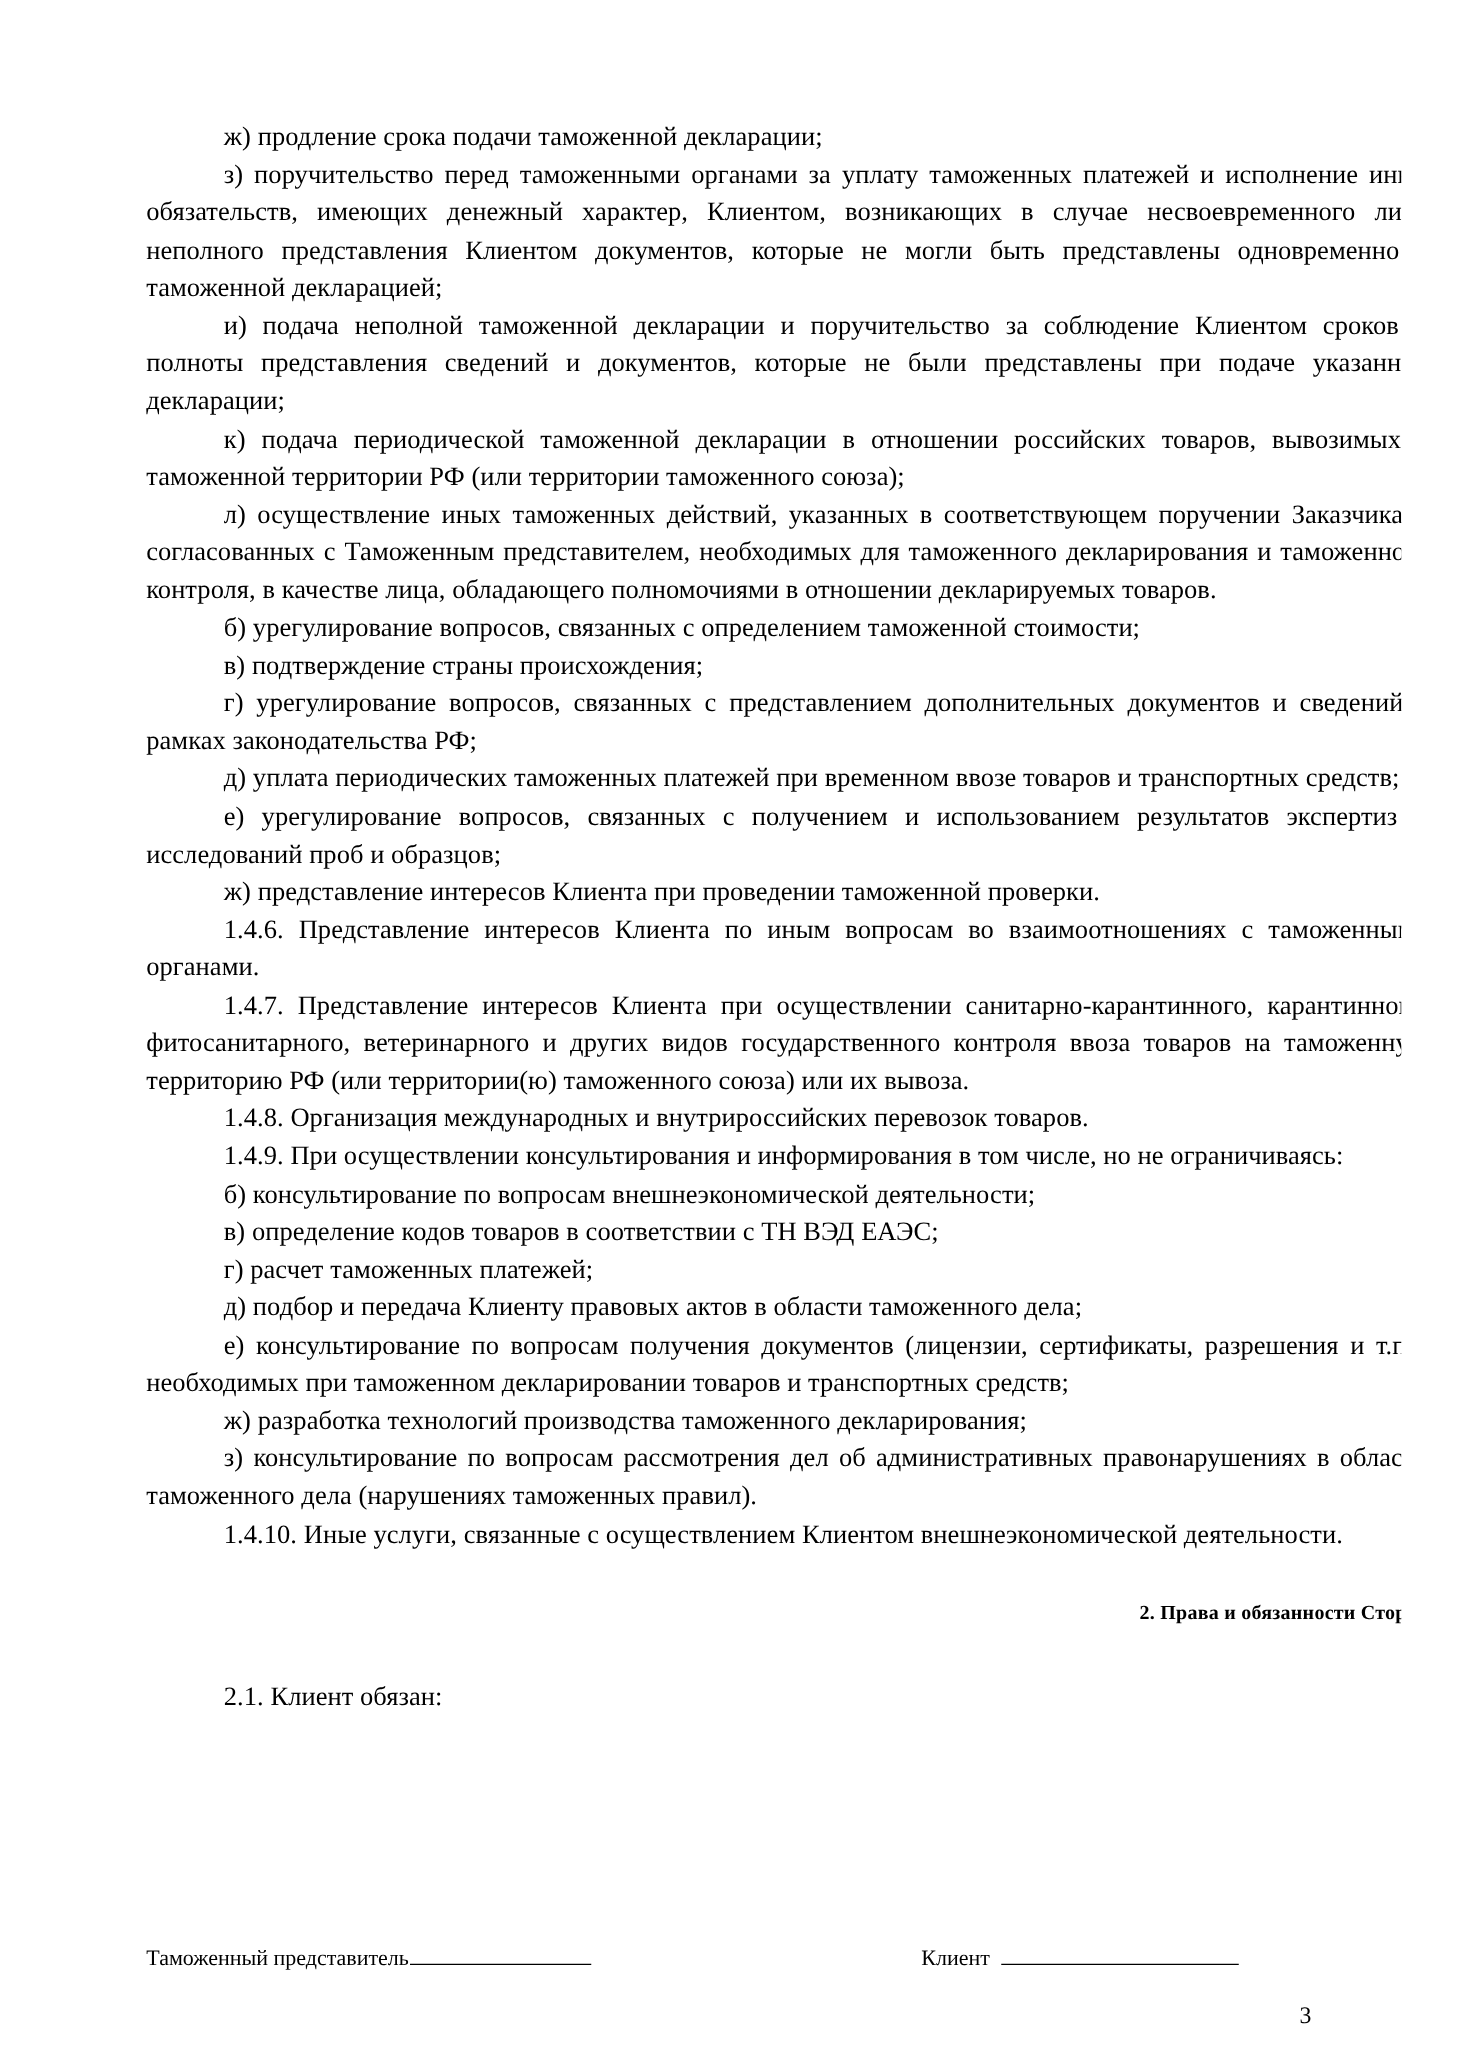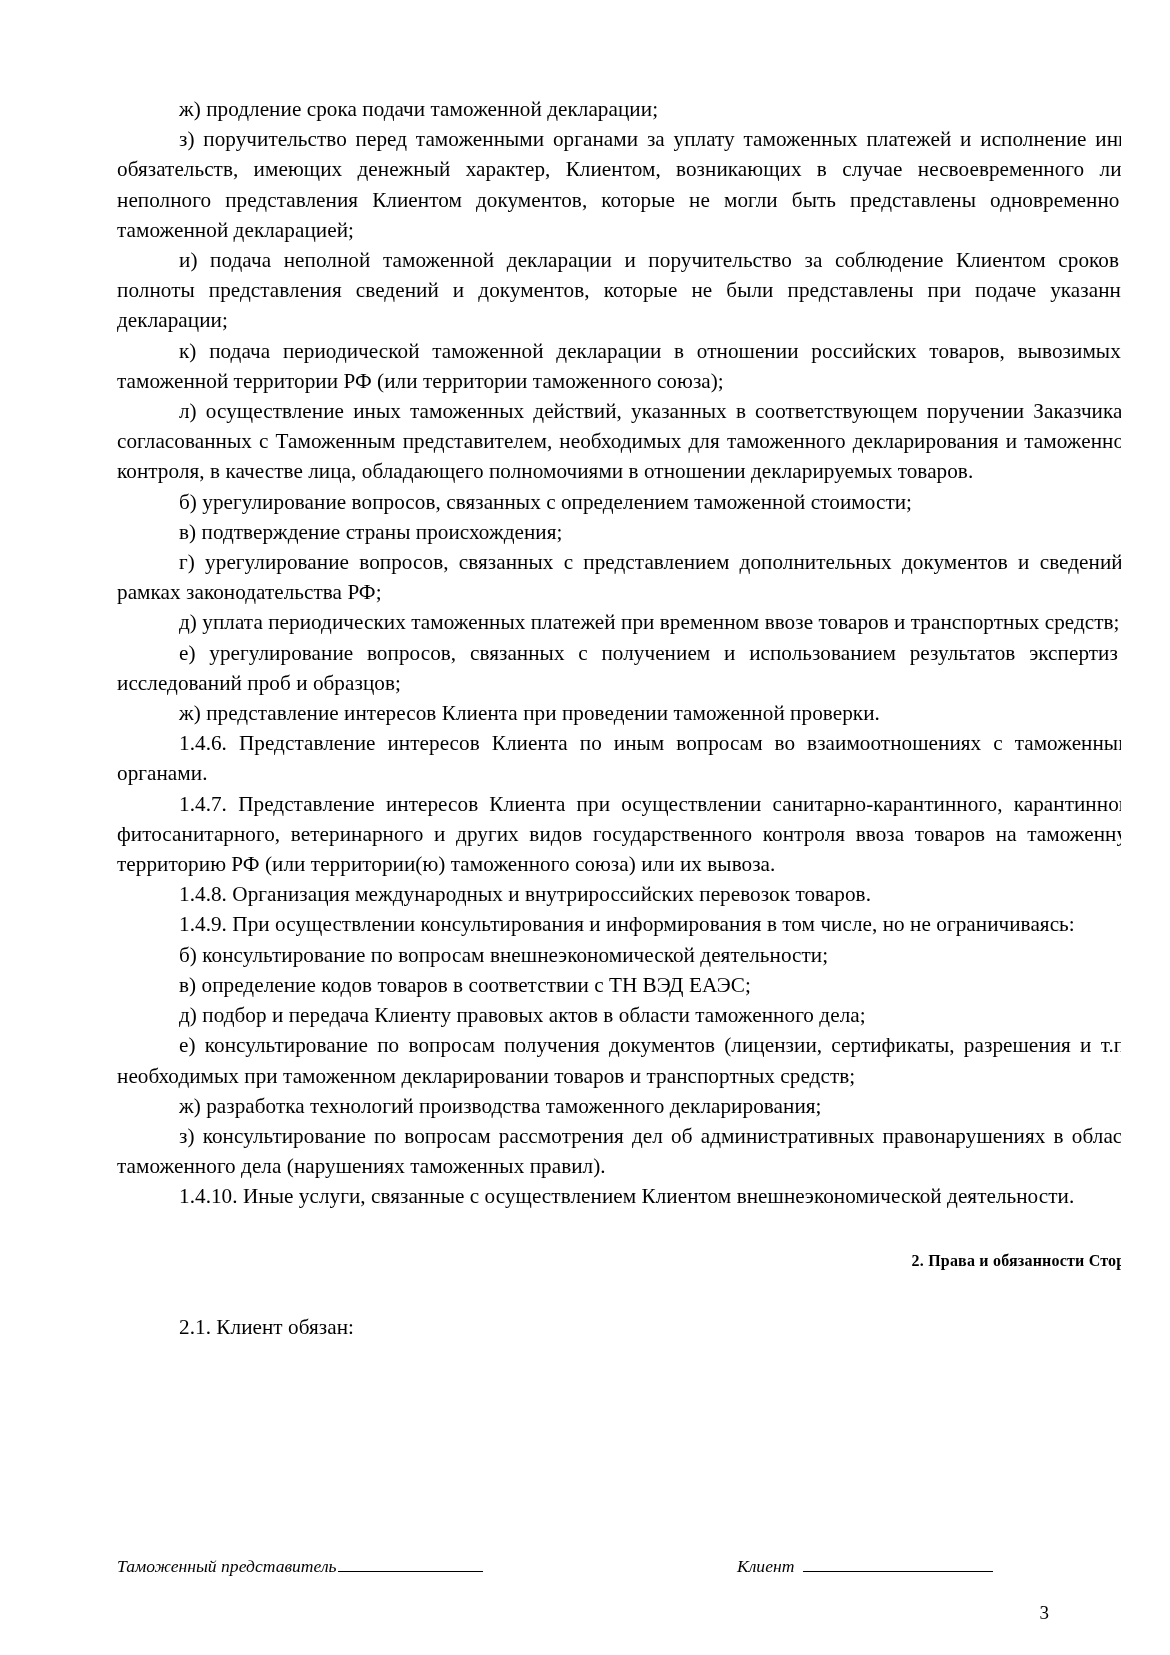--- a/index.html
+++ b/index.html
@@ -79,21 +79,21 @@
   }
 
   .sig-block {
     display: flex;
     align-items: baseline;
     white-space: nowrap;
   }
 
   .sig-block.left  { width: 620px; }
 
-  .sig-label { display: inline-block; font-style: italic; }
+  .sig-label { display: inline-block; }
 
   .sig-line {
     display: inline-block;
     border-bottom: 1.4px solid #000000;
     height: 0;
     vertical-align: baseline;
   }
 
   .sig-line.first  { width: 145px; margin-left: 1px; }
   .sig-line.second { width: 190px; margin-left: 9px; }
@@ -124,20 +124,21 @@
     <p class="body-par last-line-natural">г) урегулирование вопросов, связанных с представлением дополнительных документов и сведений в рамках законодательства РФ;</p>
     <p class="body-par last-line-natural">д) уплата периодических таможенных платежей при временном ввозе товаров и транспортных средств;</p>
     <p class="body-par last-line-natural">е) урегулирование вопросов, связанных с получением и использованием результатов экспертиз и исследований проб и образцов;</p>
     <p class="body-par flush">ж) представление интересов Клиента при проведении таможенной проверки.</p>
     <p class="body-par last-line-natural">1.4.6. Представление интересов Клиента по иным вопросам во взаимоотношениях с таможенными органами.</p>
     <p class="body-par last-line-natural">1.4.7. Представление интересов Клиента при осуществлении санитарно-карантинного, карантинного, фитосанитарного, ветеринарного и других видов государственного контроля ввоза товаров на таможенную территорию РФ (или территории(ю) таможенного союза) или их вывоза.</p>
     <p class="body-par flush">1.4.8. Организация международных и внутрироссийских перевозок товаров.</p>
     <p class="body-par last-line-natural">1.4.9. При осуществлении консультирования и информирования в том числе, но не ограничиваясь:</p>
     <p class="body-par flush">б) консультирование по вопросам внешнеэкономической деятельности;</p>
     <p class="body-par flush">в) определение кодов товаров в соответствии с ТН ВЭД ЕАЭС;</p>
+    <p class="body-par flush">г) расчет таможенных платежей;</p>
     <p class="body-par flush">д) подбор и передача Клиенту правовых актов в области таможенного дела;</p>
     <p class="body-par last-line-natural">е) консультирование по вопросам получения документов (лицензии, сертификаты, разрешения и т.п.), необходимых при таможенном декларировании товаров и транспортных средств;</p>
     <p class="body-par flush">ж) разработка технологий производства таможенного декларирования;</p>
     <p class="body-par last-line-natural">з) консультирование по вопросам рассмотрения дел об административных правонарушениях в области таможенного дела (нарушениях таможенных правил).</p>
     <p class="body-par last-line-natural">1.4.10. Иные услуги, связанные с осуществлением Клиентом внешнеэкономической деятельности.</p>
 
     <div class="heading-gap-before"></div>
 
     <p class="section-heading">2.   Права и обязанности Сторон</p>
 

